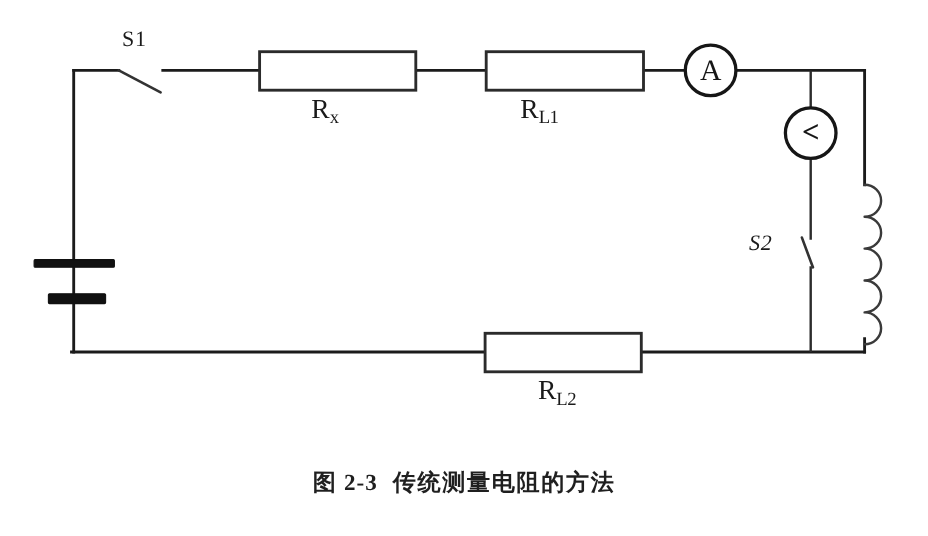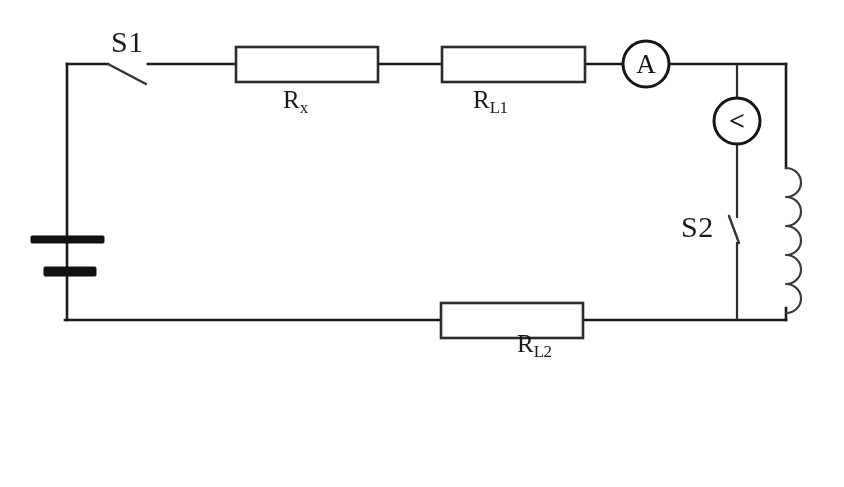--- a/index.html
+++ b/index.html
@@ -73,21 +73,21 @@
     stroke-linecap: round;
   }
   .label-text {
     position: absolute;
     color: #1a1a1a;
     font-family: "Liberation Serif", serif;
     white-space: nowrap;
     user-select: none;
   }
   .label-switch {
-    font-size: 30px;
+    font-size: 20px;
     font-weight: 400;
     letter-spacing: 0.5px;
   }
   .label-resistor {
     font-size: 25px;
     font-weight: 400;
     text-align: center;
   }
   .label-resistor sub {
     font-size: 17px;
@@ -179,26 +179,29 @@
                                A 15 14.5 0 1 1 786 197
                                A 15 14.5 0 1 1 786 226
                                A 15 14.5 0 1 1 786 255
                                A 15 14.5 0 1 1 786 284
                                A 15 14.5 0 1 1 786 313"></path>
 
   </svg>
 
   <div class="label-text label-switch" style="left:111px; top:25px;">S1</div>
 
-  <div class="label-text label-switch" style="left:681px; top:210px;">S2</div>
+  <div class="label-text label-switch" style="left:681px; top:210px;font-style:italic;">S2</div>
 
   <div class="label-text label-resistor" style="left:283px; top:86px;"><span>R</span><sub>x</sub></div>
 
   <div class="label-text label-resistor" style="left:473px; top:86px;"><span>R</span><sub>L1</sub></div>
 
-  <div class="label-text label-resistor" style="left:489px; top:330px;margin-left:28px;"><span>R</span><sub>L2</sub></div>
+  <div class="label-text label-resistor" style="left:489px; top:342px;"><span>R</span><sub>L2</sub></div>
 
   <div class="meter-glyph" id="ammeter-letter" style="left:626px; top:51px; width:40px;">A</div>
 
   <div class="meter-glyph" id="voltmeter-letter" style="left:717px; top:107px; width:40px;">&lt;</div>
 
+  <div id="figure-caption">
+    <span class="caption-num">图 2-3</span><span>&nbsp;&nbsp;</span><span>传统测量电阻的方法</span>
+  </div>
 
 </div>
 
 </body></html>

